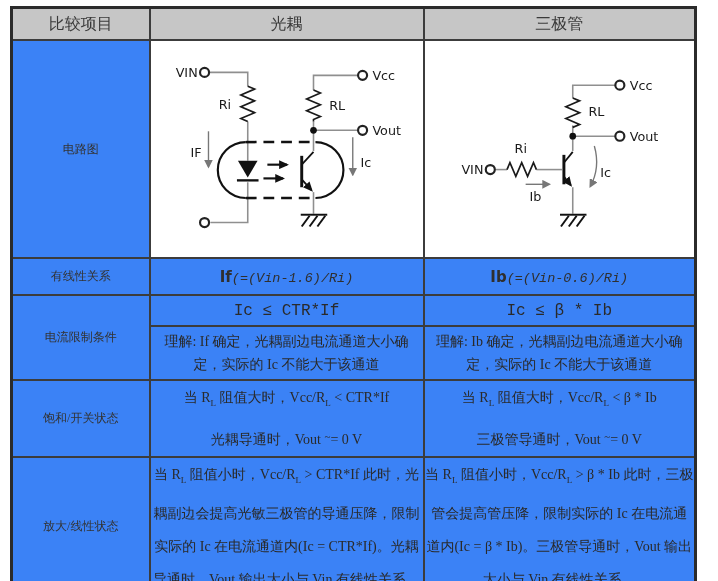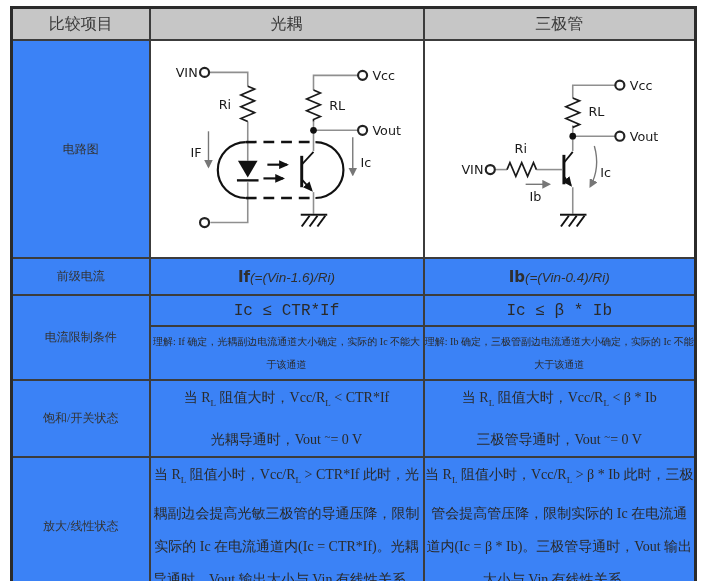--- a/index.html
+++ b/index.html
@@ -12,25 +12,25 @@
             vertical-align:middle;padding:0;overflow:hidden;}
   col.c1{width:138px;} col.c2{width:274px;} col.c3{width:272px;}
   tr.hdr th{background:#c6c6c6;height:30px;font-size:16px;font-weight:normal;color:#3a3a3a;}
   td.lbl{font-size:12px;color:#333;}
   td.cell-circuit{height:212px;background:#fff;}
   tr.r-input td{height:35px;}
   .fml-input{font-size:15px;font-family:"DejaVu Serif","Liberation Serif",serif;}
   .fml-input b{font-weight:bold;font-style:normal;font-size:15px;
                font-family:"DejaVu Sans","Liberation Sans",sans-serif;}
   .fml-input i{font-style:italic;font-size:13.5px;
-               font-family:Liberation Sans, sans-serif;}
+               font-family:Liberation Mono, monospace;}
   tr.r-formula td{height:29px;}
   .fml{font-size:16px;font-family:"Liberation Mono","DejaVu Sans Mono",monospace;color:#2a2a2a;}
   tr.r-note td{height:52px;}
-  .note{font-size:10px;line-height:23px;padding:0 6px;color:#2a2a2a;}
+  .note{font-size:14px;line-height:23px;padding:0 6px;color:#2a2a2a;}
   tr.r-sat td{height:50px;}
   .sat{font-size:14px;line-height:33px;color:#2a2a2a;}
   tr.r-lin td{height:123px;}
   .lin{font-size:14px;line-height:33px;padding:0 8px;text-align:center;color:#2a2a2a;}
   sub{font-size:9px;} .til{font-size:11px;vertical-align:4px;}
   svg text{font-family:"DejaVu Sans","Liberation Sans",sans-serif;font-size:13px;fill:#1b1b1b;}
 </style>
 </head>
 <body>
 
@@ -159,33 +159,33 @@
         <text x="112" y="163" text-anchor="middle">Ib</text>
         <text x="208" y="50">Vcc</text>
         <text x="166" y="76">RL</text>
         <text x="208" y="102">Vout</text>
         <text x="178" y="139">Ic</text>
       </svg>
     </td>
   </tr>
 
   <tr class="r-input">
-    <td class="lbl">前级电流</td>
+    <td class="lbl">有线性关系</td>
     <td class="fml-input"><b>If</b><i>(=(Vin-1.6)/Ri)</i></td>
-    <td class="fml-input"><b>Ib</b><i>(=(Vin-0.4)/Ri)</i></td>
+    <td class="fml-input"><b>Ib</b><i>(=(Vin-0.6)/Ri)</i></td>
   </tr>
 
   <tr class="r-formula">
     <td class="lbl" rowspan="2">电流限制条件</td>
     <td class="fml">Ic ≤ CTR*If</td>
     <td class="fml">Ic ≤ β * Ib</td>
   </tr>
   <tr class="r-note">
     <td class="note">理解: If 确定，光耦副边电流通道大小确定，实际的 Ic 不能大于该通道</td>
-    <td class="note">理解: Ib 确定，三极管副边电流通道大小确定，实际的 Ic 不能大于该通道</td>
+    <td class="note">理解: Ib 确定，光耦副边电流通道大小确定，实际的 Ic 不能大于该通道</td>
   </tr>
 
   <tr class="r-sat">
     <td class="lbl">饱和/开关状态</td>
     <td class="sat">
       <div>当 R<sub>L</sub> 阻值大时，Vcc/R<sub>L</sub> &lt; CTR*If</div>
       <div>光耦导通时，Vout <span class="til">~</span>= 0 V</div>
     </td>
     <td class="sat">
       <div>当 R<sub>L</sub> 阻值大时，Vcc/R<sub>L</sub> &lt; β * Ib</div>

